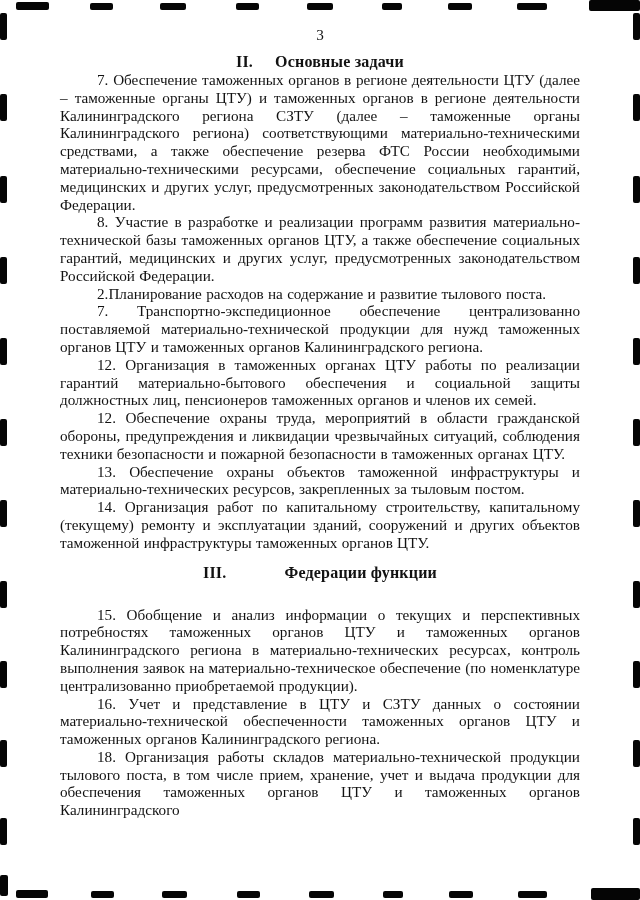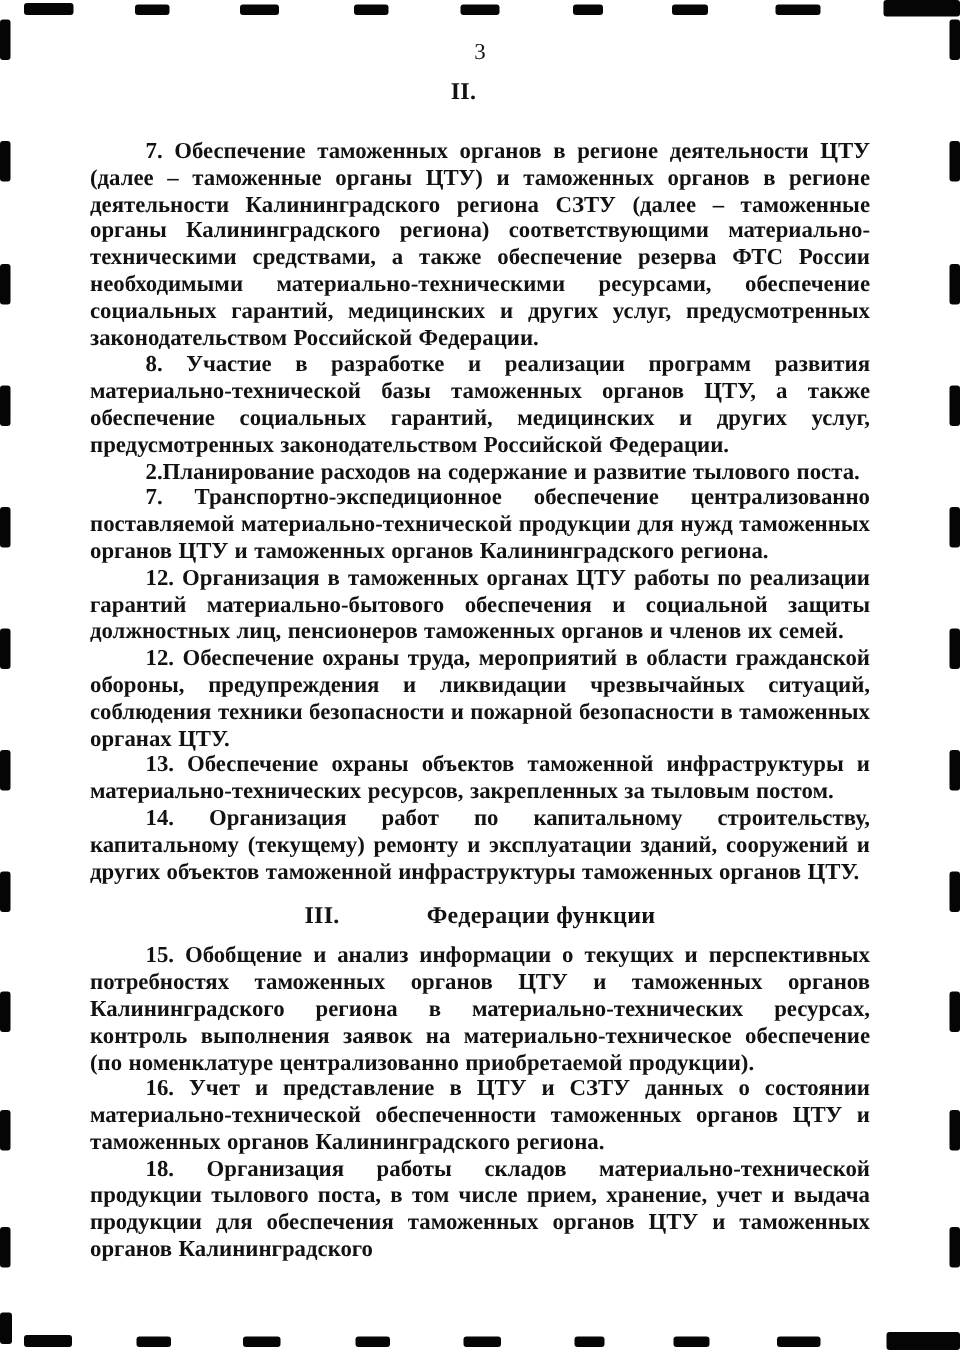--- a/index.html
+++ b/index.html
@@ -31,50 +31,50 @@
   .heading {
     display: flex;
     justify-content: center;
     align-items: baseline;
     font-weight: bold;
     font-size: 16px;
     line-height: 18px;
     margin: 0;
     letter-spacing: 0.2px;
   }
-  .heading-2 { margin-bottom: 21px; }
+  .heading-2 { }
   .heading-2 .h-num { margin-right: 22px; }
-  .heading-3 { margin-top: 12px; margin-bottom: 8px; gap: 48px; }
+  .heading-3 { margin-top: 12px; margin-bottom: 24px; gap: 48px; }
   .heading-3 .h-num { margin-right: 10px; }
   p.body-par {
     margin: 0;
     font-size: 15.2px;
     line-height: 17.8px;
     text-align: justify;
     text-indent: 37px;
     word-spacing: 0.5px;
-    font-weight: bold;
   }
   .scan-mark {
     position: absolute;
     background: #050505;
     border-radius: 2px;
   }
 </style>
 </head>
 <body>
 
 <div class="page">
 
   <div class="content">
 
     <div class="page-num">3</div>
 
     <div class="heading heading-2">
       <span class="h-num">II.</span>
+      <span class="h-title">Основные задачи</span>
     </div>
 
     <p class="body-par">7. Обеспечение таможенных органов в регионе деятельности ЦТУ (далее – таможенные органы ЦТУ) и таможенных органов в регионе деятельности Калининградского региона СЗТУ (далее – таможенные органы Калининградского региона) соответствующими материально-техническими средствами, а также обеспечение резерва ФТС России необходимыми материально-техническими ресурсами, обеспечение социальных гарантий, медицинских и других услуг, предусмотренных законодательством Российской Федерации.</p>
     <p class="body-par">8. Участие в разработке и реализации программ развития материально-технической базы таможенных органов ЦТУ, а также обеспечение социальных гарантий, медицинских и других услуг, предусмотренных законодательством Российской Федерации.</p>
     <p class="body-par">2.Планирование расходов на содержание и развитие тылового поста.</p>
     <p class="body-par">7. Транспортно-экспедиционное обеспечение централизованно поставляемой материально-технической продукции для нужд таможенных органов ЦТУ и таможенных органов Калининградского региона.</p>
     <p class="body-par">12. Организация в таможенных органах ЦТУ работы по реализации гарантий материально-бытового обеспечения и социальной защиты должностных лиц, пенсионеров таможенных органов и членов их семей.</p>
     <p class="body-par">12. Обеспечение охраны труда, мероприятий в области гражданской обороны, предупреждения и ликвидации чрезвычайных ситуаций, соблюдения техники безопасности и пожарной безопасности в таможенных органах ЦТУ.</p>
     <p class="body-par">13. Обеспечение охраны объектов таможенной инфраструктуры и материально-технических ресурсов, закрепленных за тыловым постом.</p>
     <p class="body-par">14. Организация работ по капитальному строительству, капитальному (текущему) ремонту и эксплуатации зданий, сооружений и других объектов таможенной инфраструктуры таможенных органов ЦТУ.</p>

